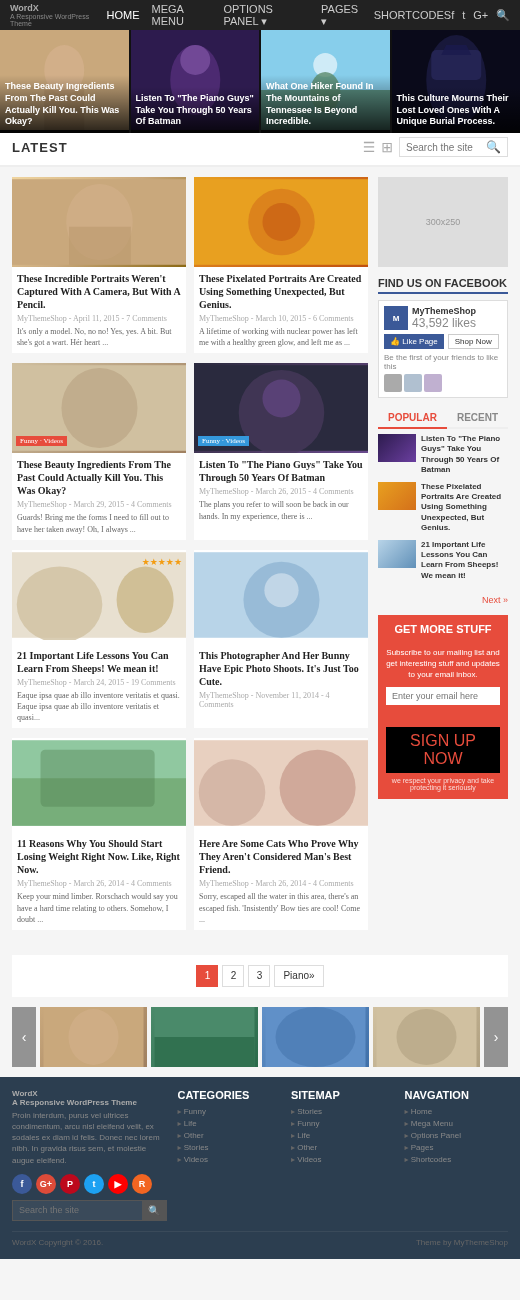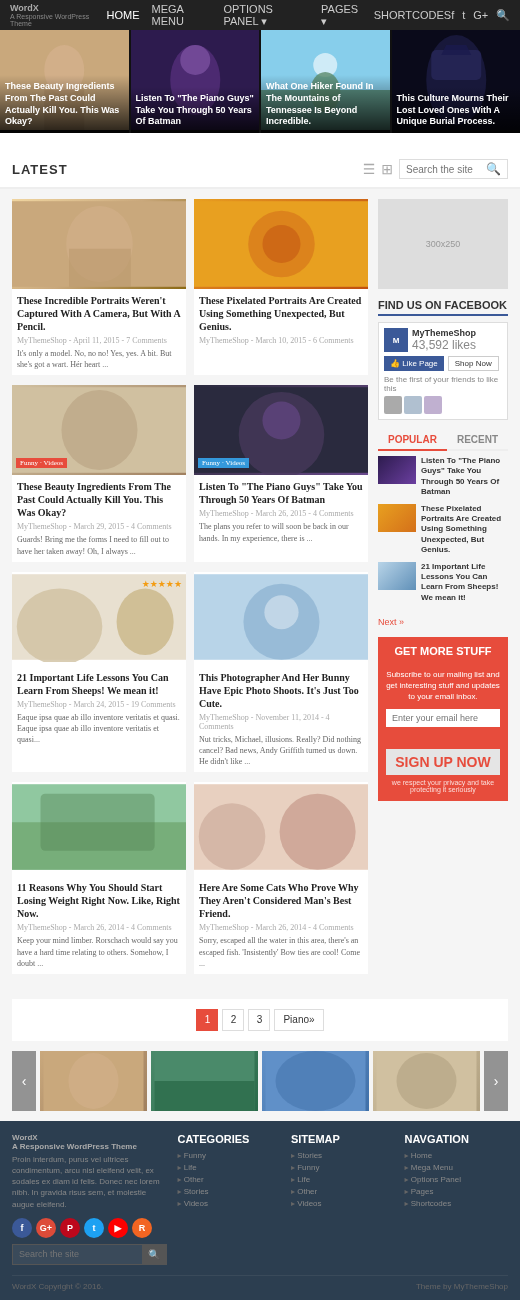--- a/index.html
+++ b/index.html
@@ -18,21 +18,21 @@
     
     .hero { display: grid; grid-template-columns: 1fr 1fr 1fr 1fr; gap: 2px; background: #111; }
     .hero-item { position: relative; overflow: hidden; cursor: pointer; }
     .hero-overlay { position: absolute; bottom: 0; left: 0; right: 0; background: linear-gradient(transparent, rgba(0,0,0,0.8)); padding: 6px 5px 5px; }
     .hero-caption { color: #fff; font-size: 9px; font-weight: bold; line-height: 1.3; }
 
     
     .hero-figure-1 { width: 100%; height: 100px; background: linear-gradient(160deg, #d4a96a 30%, #b8860b 100%); display: flex; align-items: flex-end; justify-content: center; }
 
     
-    .section-header { display: flex; align-items: center; justify-content: space-between; padding: 26px 12px 8px; background: #fff; border-bottom: 2px solid #eee; }
+    .section-header { display: flex; align-items: center; justify-content: space-between; padding: 4px 12px 8px; background: #fff; border-bottom: 2px solid #eee; }
     .section-title { font-size: 13px; font-weight: bold; text-transform: uppercase; letter-spacing: 1px; color: #333; }
     .section-controls { display: flex; align-items: center; gap: 6px; }
     .view-icon { color: #aaa; cursor: pointer; font-size: 14px; }
     .search-box { display: flex; align-items: center; border: 1px solid #ddd; padding: 2px 6px; }
     .search-box input { border: none; outline: none; font-size: 10px; width: 80px; }
 
     
     .main-content { display: flex; gap: 10px; padding: 10px 12px; background: #f5f5f5; }
     .content-left { flex: 1; font-family: Liberation Serif, serif; }
     .sidebar { width: 130px; flex-shrink: 0; }
@@ -73,28 +73,28 @@
     .tabs-box { margin-bottom: 10px; }
     .tabs-header { display: flex; border-bottom: 2px solid #eee; margin-bottom: 5px; }
     .tab-btn { font-size: 10px; font-weight: bold; padding: 4px 10px; cursor: pointer; color: #888; border-bottom: 2px solid transparent; margin-bottom: -2px; }
     .tab-btn.active { color: #e74c3c; border-bottom-color: #e74c3c; }
     .popular-item { display: flex; gap: 5px; margin-bottom: 6px; align-items: flex-start; cursor: pointer; }
     .pop-thumb { width: 38px; height: 28px; flex-shrink: 0; }
     .pop-thumb-1 { background: linear-gradient(135deg, #2d1b4e, #6b3fa0); }
     .pop-thumb-2 { background: linear-gradient(135deg, #e8a020, #d4701a); }
     .pop-thumb-3 { background: linear-gradient(135deg, #b8d4e8, #6090b8); }
     .pop-title { font-size: 8px; font-weight: bold; color: #333; line-height: 1.3; }
-    .next-link { font-size: 9px; color: #e74c3c; display: block; cursor: pointer; margin-top: 14px; }
+    .next-link { font-size: 9px; color: #e74c3c; text-align: right; display: block; cursor: pointer; margin-top: 14px; }
 
     
     .newsletter-box { background: #e74c3c; padding: 8px; color: #fff; margin-bottom: 10px; }
     .nl-title { font-size: 11px; font-weight: bold; text-transform: uppercase; text-align: center; margin-bottom: 12px; }
     .nl-desc { font-size: 8px; text-align: center; line-height: 1.4; margin-bottom: 6px; }
     .nl-input { width: 100%; padding: 4px 6px; font-size: 9px; border: none; margin-bottom: 22px; color: #333; }
-    .nl-btn { width: 100%; background: #e5e5e5; color: #e74c3c; font-size: 14px; font-weight: bold; border: none; padding: 5px; cursor: pointer; margin-bottom: 4px; }
+    .nl-btn { width: 100%; background: #000000; color: #e74c3c; font-size: 16px; font-weight: normal; border: none; padding: 5px; cursor: pointer; margin-bottom: 4px; }
     .nl-privacy { font-size: 7px; text-align: center; opacity: 0.8; }
 
     
     .pagination { display: flex; align-items: center; justify-content: center; gap: 4px; padding: 10px; background: #fff; margin: 5px 12px; }
     .page-btn { width: 22px; height: 22px; display: flex; align-items: center; justify-content: center; font-size: 10px; cursor: pointer; border: 1px solid #ddd; background: #fff; color: #333; }
     .page-btn.active { background: #e74c3c; color: #fff; border-color: #e74c3c; }
     .page-btn.next { width: auto; padding: 0 8px; }
 
     
     .slider-section { padding: 5px 12px; background: #f5f5f5; margin-bottom: 5px; }
@@ -244,20 +244,21 @@
         <div class="thumb-2">
           <svg width="100%" height="90" viewBox="0 0 183 90">
             <rect width="183" height="90" fill="#e8a020"></rect>
             <circle cx="92" cy="45" r="35" fill="#d4701a" opacity="0.6"></circle>
             <circle cx="92" cy="45" r="20" fill="#c05010" opacity="0.5"></circle>
           </svg>
         </div>
         <div class="post-body">
           <div class="post-title">These Pixelated Portraits Are Created Using Something Unexpected, But Genius.</div>
           <div class="post-meta">MyThemeShop - March 10, 2015 - 6 Comments</div>
+          <div class="post-excerpt">A lifetime of working with nuclear power has left me with a healthy green glow, and left me as ...</div>
         </div>
       </div>
     </div>
 
     <div class="posts-grid">
       <div class="post-card">
         <div class="thumb-3" style="position:relative;">
           <svg width="100%" height="90" viewBox="0 0 183 90">
             <rect width="183" height="90" fill="#d0c0a0"></rect>
             <ellipse cx="92" cy="45" rx="40" ry="42" fill="#b8a080" opacity="0.6"></ellipse>
@@ -307,21 +308,20 @@
       </div>
       <div class="post-card">
         <svg width="100%" height="90" viewBox="0 0 183 90">
           <rect width="183" height="90" fill="#b8d4e8"></rect>
           <ellipse cx="92" cy="50" rx="40" ry="40" fill="#8ab0d0" opacity="0.7"></ellipse>
           <circle cx="92" cy="40" r="18" fill="#fff" opacity="0.4"></circle>
         </svg>
         <div class="post-body">
           <div class="post-title">This Photographer And Her Bunny Have Epic Photo Shoots. It's Just Too Cute.</div>
           <div class="post-meta">MyThemeShop - November 11, 2014 - 4 Comments</div>
-          <div class="post-excerpt">Nut tricks, Michael, illusions. Really? Did nothing cancel? Bad news, Andy Griffith turned us down. He didn't like ...</div>
         </div>
       </div>
     </div>
 
     <div class="posts-grid">
       <div class="post-card">
         <svg width="100%" height="90" viewBox="0 0 183 90">
           <rect width="183" height="90" fill="#90c8a0"></rect>
           <rect x="0" y="40" width="183" height="50" fill="#70a870" opacity="0.8"></rect>
           <rect x="30" y="10" width="120" height="60" rx="5" fill="#508050" opacity="0.4"></rect>

